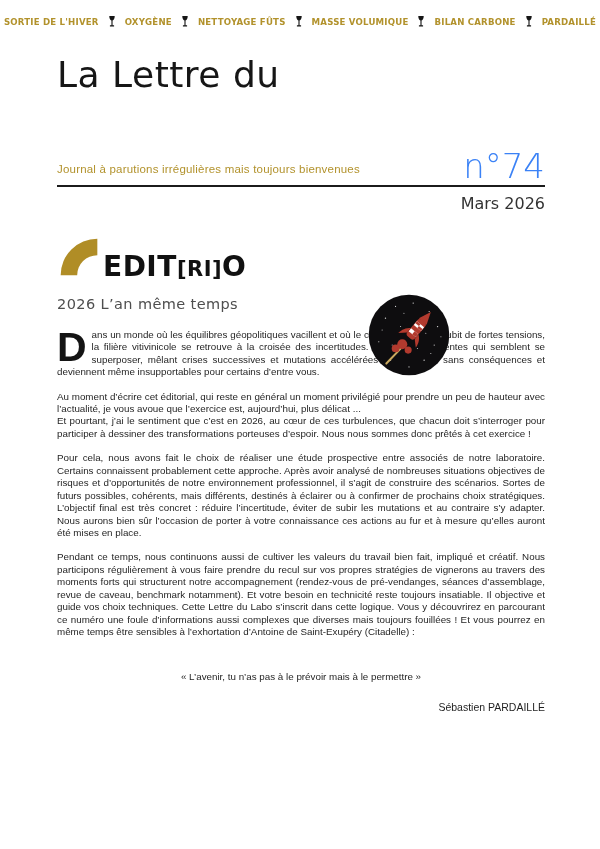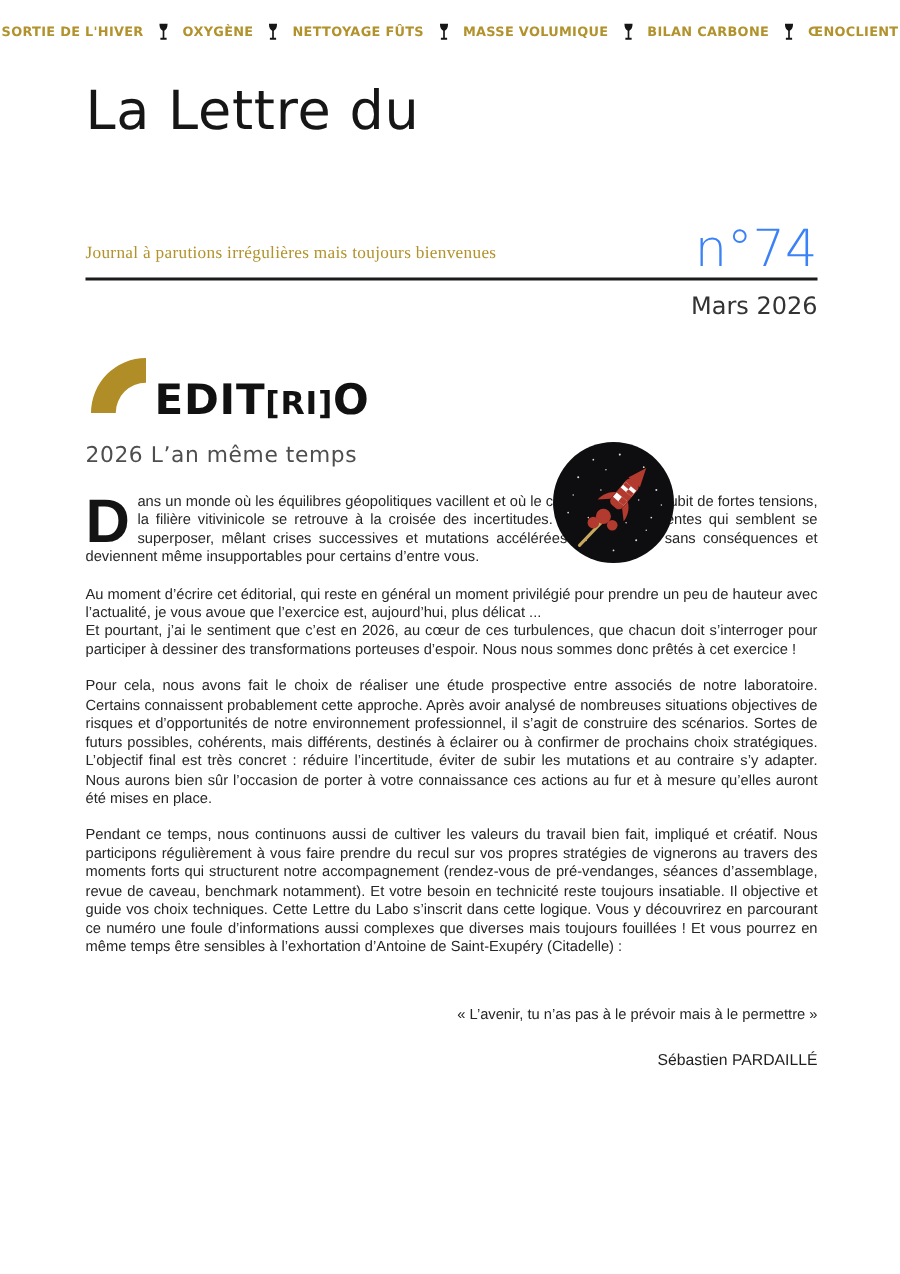--- a/index.html
+++ b/index.html
@@ -43,21 +43,21 @@
   }
   .logo-o{width:66px;height:66px;margin-left:4px;margin-top:2px;}
 
   .tagline-row{
     display:flex;justify-content:space-between;align-items:flex-end;
     border-bottom:2px solid #1b1b1b;
     margin-top:22px;
     padding-bottom:4px;
   }
   .tagline{
-    font-family:Liberation Serif, serif;
+    font-family:Liberation Sans, sans-serif;
     font-size:11.5px;font-weight:500;color:#b2922c;letter-spacing:.2px;
     padding-bottom:6px;
   }
   .issue-number{
     font-family:"DejaVu Sans", sans-serif;
     font-size:34px;font-weight:300;color:#3b82f6;line-height:.85;margin-top:36px;
   }
   .date-line{
     margin-top:7px;text-align:right;
     font-family:"DejaVu Sans", sans-serif;
@@ -94,21 +94,21 @@
     color:#262626;margin:0 0 12px 0;
     white-space:pre-line;
   }
   .dropcap{
     float:left;
     font-size:41px;line-height:33px;
     font-weight:600;color:#141414;
     padding-right:5px;padding-top:2px;
   }
   .quote{
-    margin-top:32px;text-align:right;
+    margin-top:32px;text-align:center;
     font-size:9.8px;color:#262626;
   }
   .signature{
     margin-top:19px;text-align:right;
     font-size:10.5px;color:#1f1f1f;
   }
 
   
   .footer-swoosh{position:absolute;left:506px;top:760px;width:40px;height:45px;}
   .footer-text{
@@ -137,21 +137,21 @@
         <path fill="#161616" d="M1.6 0 H8.4 C8.4 3.4 7.2 5.1 5.7 5.7 L5.7 11.6 H7.6 V13.2 H2.4 V11.6 H4.3 L4.3 5.7 C2.8 5.1 1.6 3.4 1.6 0 Z"></path>
       </svg>
     <span class="navitem">MASSE VOLUMIQUE</span>
     <svg class="glass" viewBox="0 0 10 14">
         <path fill="#161616" d="M1.6 0 H8.4 C8.4 3.4 7.2 5.1 5.7 5.7 L5.7 11.6 H7.6 V13.2 H2.4 V11.6 H4.3 L4.3 5.7 C2.8 5.1 1.6 3.4 1.6 0 Z"></path>
       </svg>
     <span class="navitem">BILAN CARBONE</span>
     <svg class="glass" viewBox="0 0 10 14">
         <path fill="#161616" d="M1.6 0 H8.4 C8.4 3.4 7.2 5.1 5.7 5.7 L5.7 11.6 H7.6 V13.2 H2.4 V11.6 H4.3 L4.3 5.7 C2.8 5.1 1.6 3.4 1.6 0 Z"></path>
       </svg>
-    <span class="navitem">ŒNOCLIENT</span>
+    <span class="navitem">PARDAILLÉ</span>
   </div>
 
   <div class="content">
 
     <div class="title-line1">La Lettre du</div>
 
     <div class="tagline-row">
       <span class="tagline">Journal à parutions irrégulières mais toujours bienvenues</span>
       <span class="issue-number">n°74</span>
     </div>

